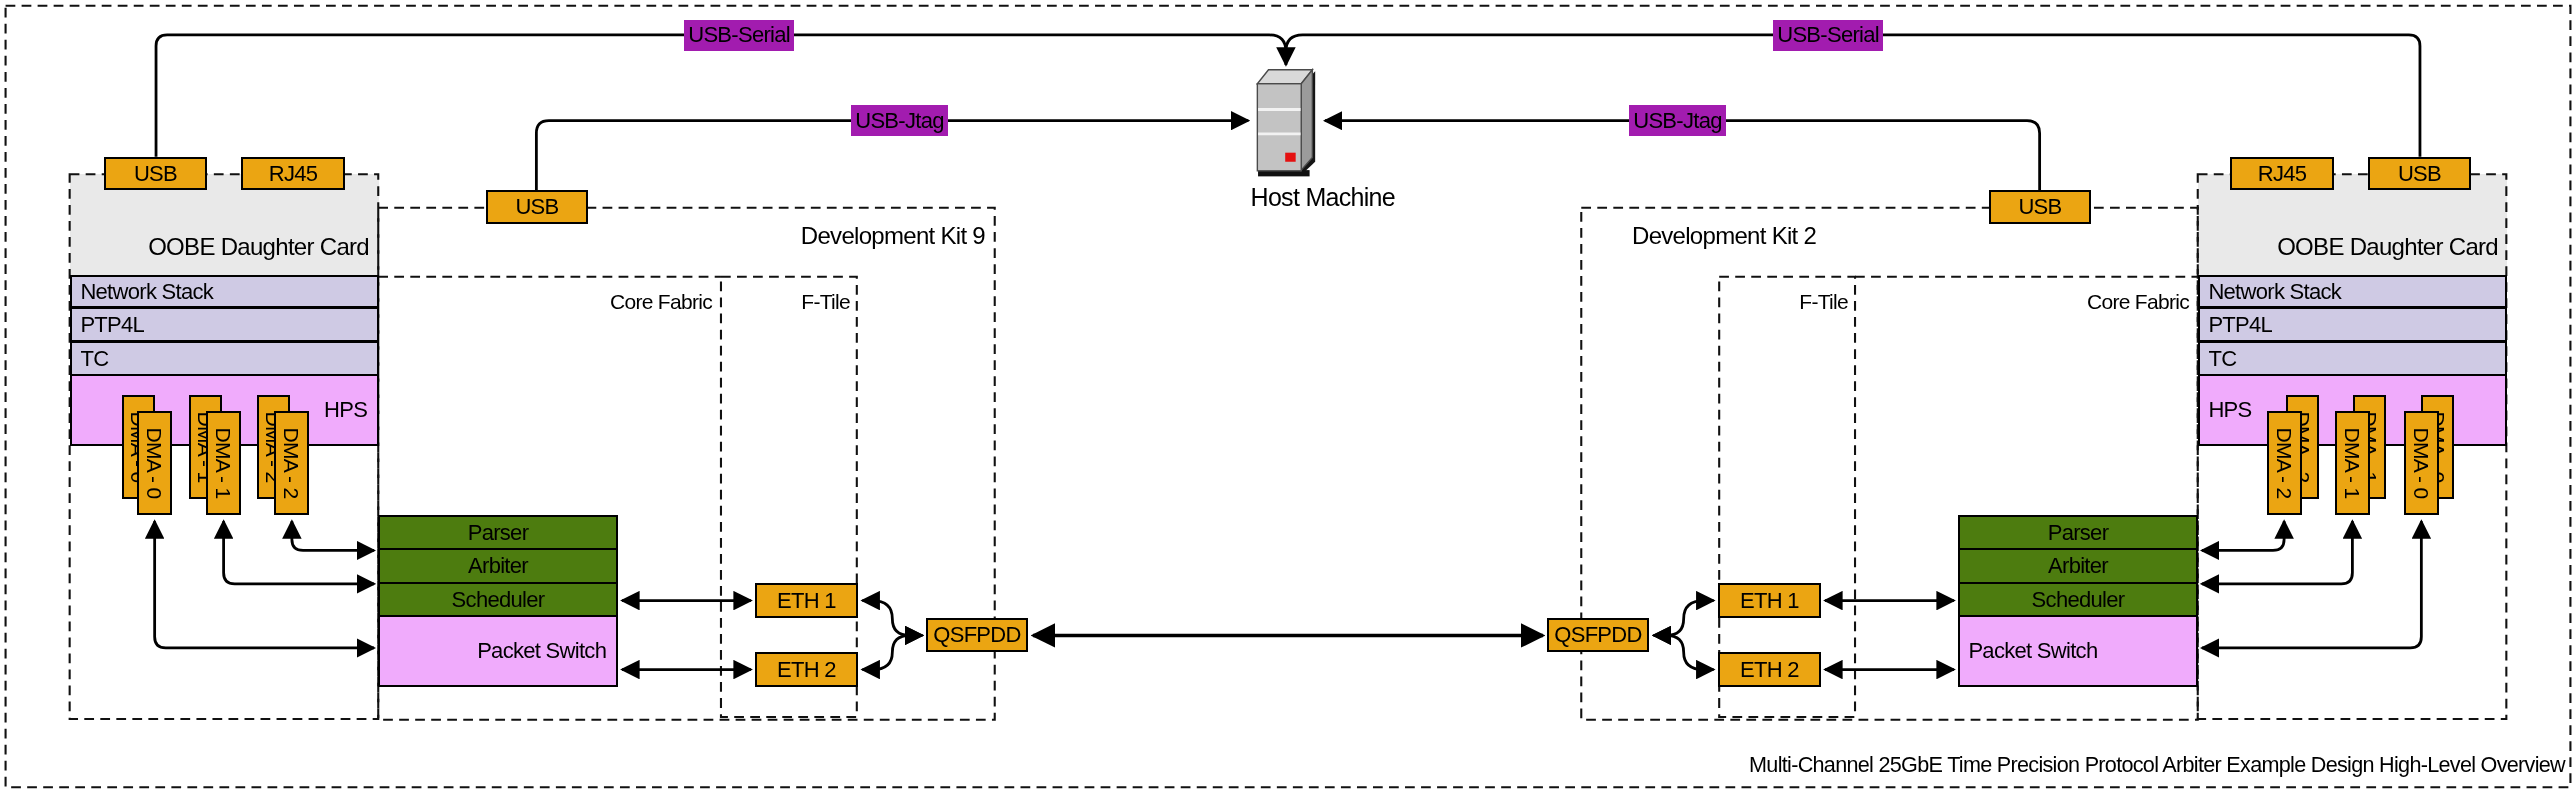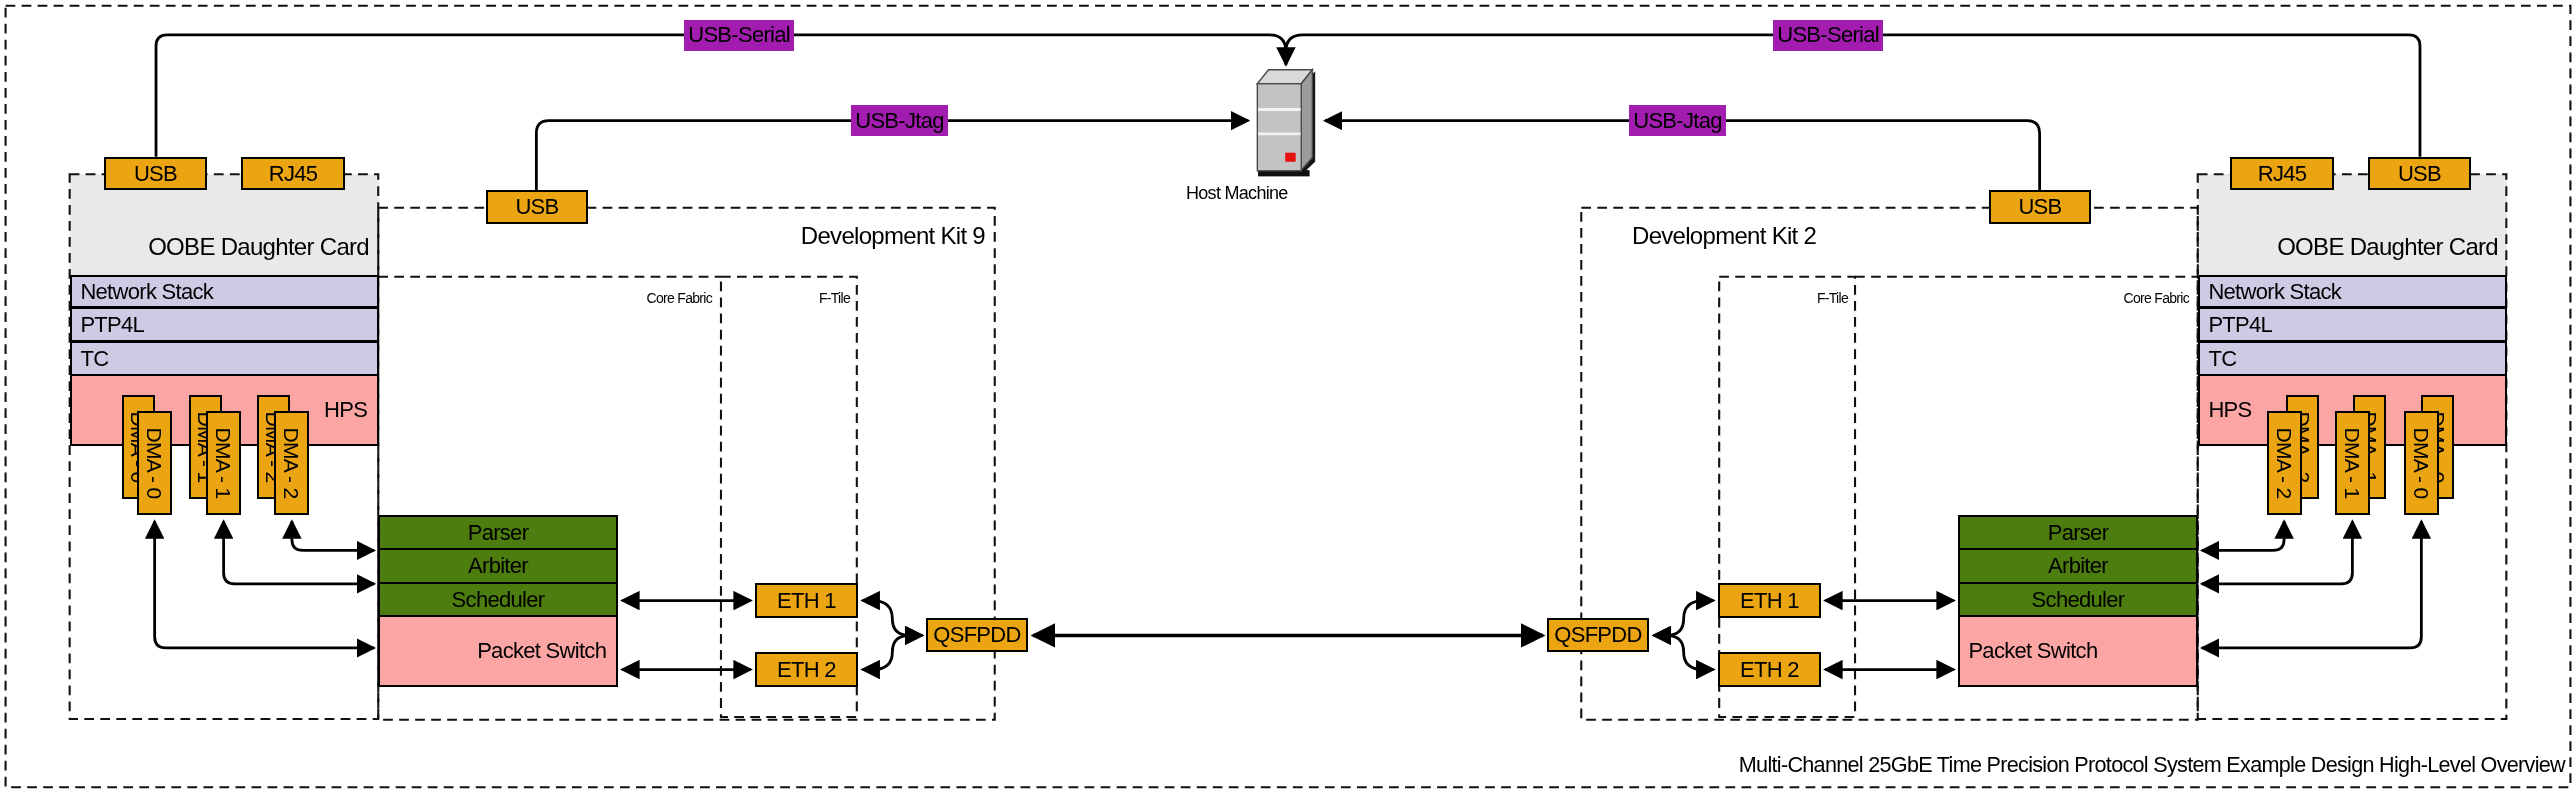--- a/index.html
+++ b/index.html
@@ -6,33 +6,33 @@
   #canvas{position:relative;width:2576px;height:793px;background:#ffffff;overflow:hidden;
           font-family:"Liberation Sans",sans-serif;color:#000;}
   .abs{position:absolute;box-sizing:border-box;}
   .lbl{letter-spacing:-0.7px;white-space:nowrap;}
   #wires{z-index:1;position:absolute;left:0;top:0;}
   .blk{z-index:2;}
   .txt{z-index:3;}
   
   .card-gray{background:#E9E9E9;}
   .row-lav{background:#CFCAE4;border:2.1px solid #000;}
-  .row-cyan{background:#fca5a5;border:2.1px solid #000;}
+  .row-cyan{background:#f0abfc;border:2.1px solid #000;}
   .row-blue{background:#4d7c0f;border:2.1px solid #000;}
   .orange{background:#EBA512;border:2.1px solid #000;}
   .cell{display:flex;align-items:center;font-size:22px;}
   .cell-center{justify-content:center;}
   .cell-left{padding-left:8.4px;justify-content:flex-start;}
   .cell-right{padding-right:9.8px;justify-content:flex-end;}
   .port{display:flex;align-items:center;justify-content:center;font-size:22px;}
   .dma{display:flex;align-items:center;justify-content:center;}
   .dma span{transform:rotate(90deg);white-space:nowrap;font-size:21px;letter-spacing:-0.7px;}
   .wire-label{background:#a21caf;font-size:22px;letter-spacing:-0.7px;white-space:nowrap;
               display:flex;align-items:center;justify-content:center;padding:0 4.2px;}
-  .region-label{font-size:14px;letter-spacing:-0.7px;white-space:nowrap;}
+  .region-label{font-size:21px;letter-spacing:-0.7px;white-space:nowrap;}
   #title{font-size:21.6px;letter-spacing:-0.7px;white-space:nowrap;text-align:right;}
 </style>
 </head>
 <body>
 
 <div id="canvas">
 
   <div class="abs card-gray" id="underlay-l" style="left:70px;top:174px;width:309px;height:104px;"></div>
   <div class="abs card-gray" style="left:2198px;top:174px;width:309px;height:104px;"></div>
 
@@ -204,18 +204,18 @@
     </div>
   <div class="abs blk orange port" style="left:1547px;top:618px;width:102px;height:34px;">
       <span class="lbl">QSFPDD</span>
     </div>
 
   <div class="abs txt wire-label" style="left:684px;top:19.5px;height:31px;">USB-Serial</div>
   <div class="abs txt wire-label" style="left:1773px;top:19.5px;height:31px;">USB-Serial</div>
   <div class="abs txt wire-label" style="left:851px;top:105px;height:31px;">USB-Jtag</div>
   <div class="abs txt wire-label" style="left:1629px;top:105px;height:31px;">USB-Jtag</div>
 
-  <div class="abs txt lbl" style="left:1186px;top:183px;width:209px;text-align:left;font-size:18px;">Host Machine</div>
-
-  <div class="abs txt" id="title" style="left:1658px;top:752px;width:907px;">Multi-Channel 25GbE Time Precision Protocol System Example Design High-Level Overview</div>
+  <div class="abs txt lbl" style="left:1186px;top:183px;width:209px;text-align:right;font-size:25px;">Host Machine</div>
+
+  <div class="abs txt" id="title" style="left:1658px;top:752px;width:907px;">Multi-Channel 25GbE Time Precision Protocol Arbiter Example Design High-Level Overview</div>
 
 </div>
 
 
 </body></html>

